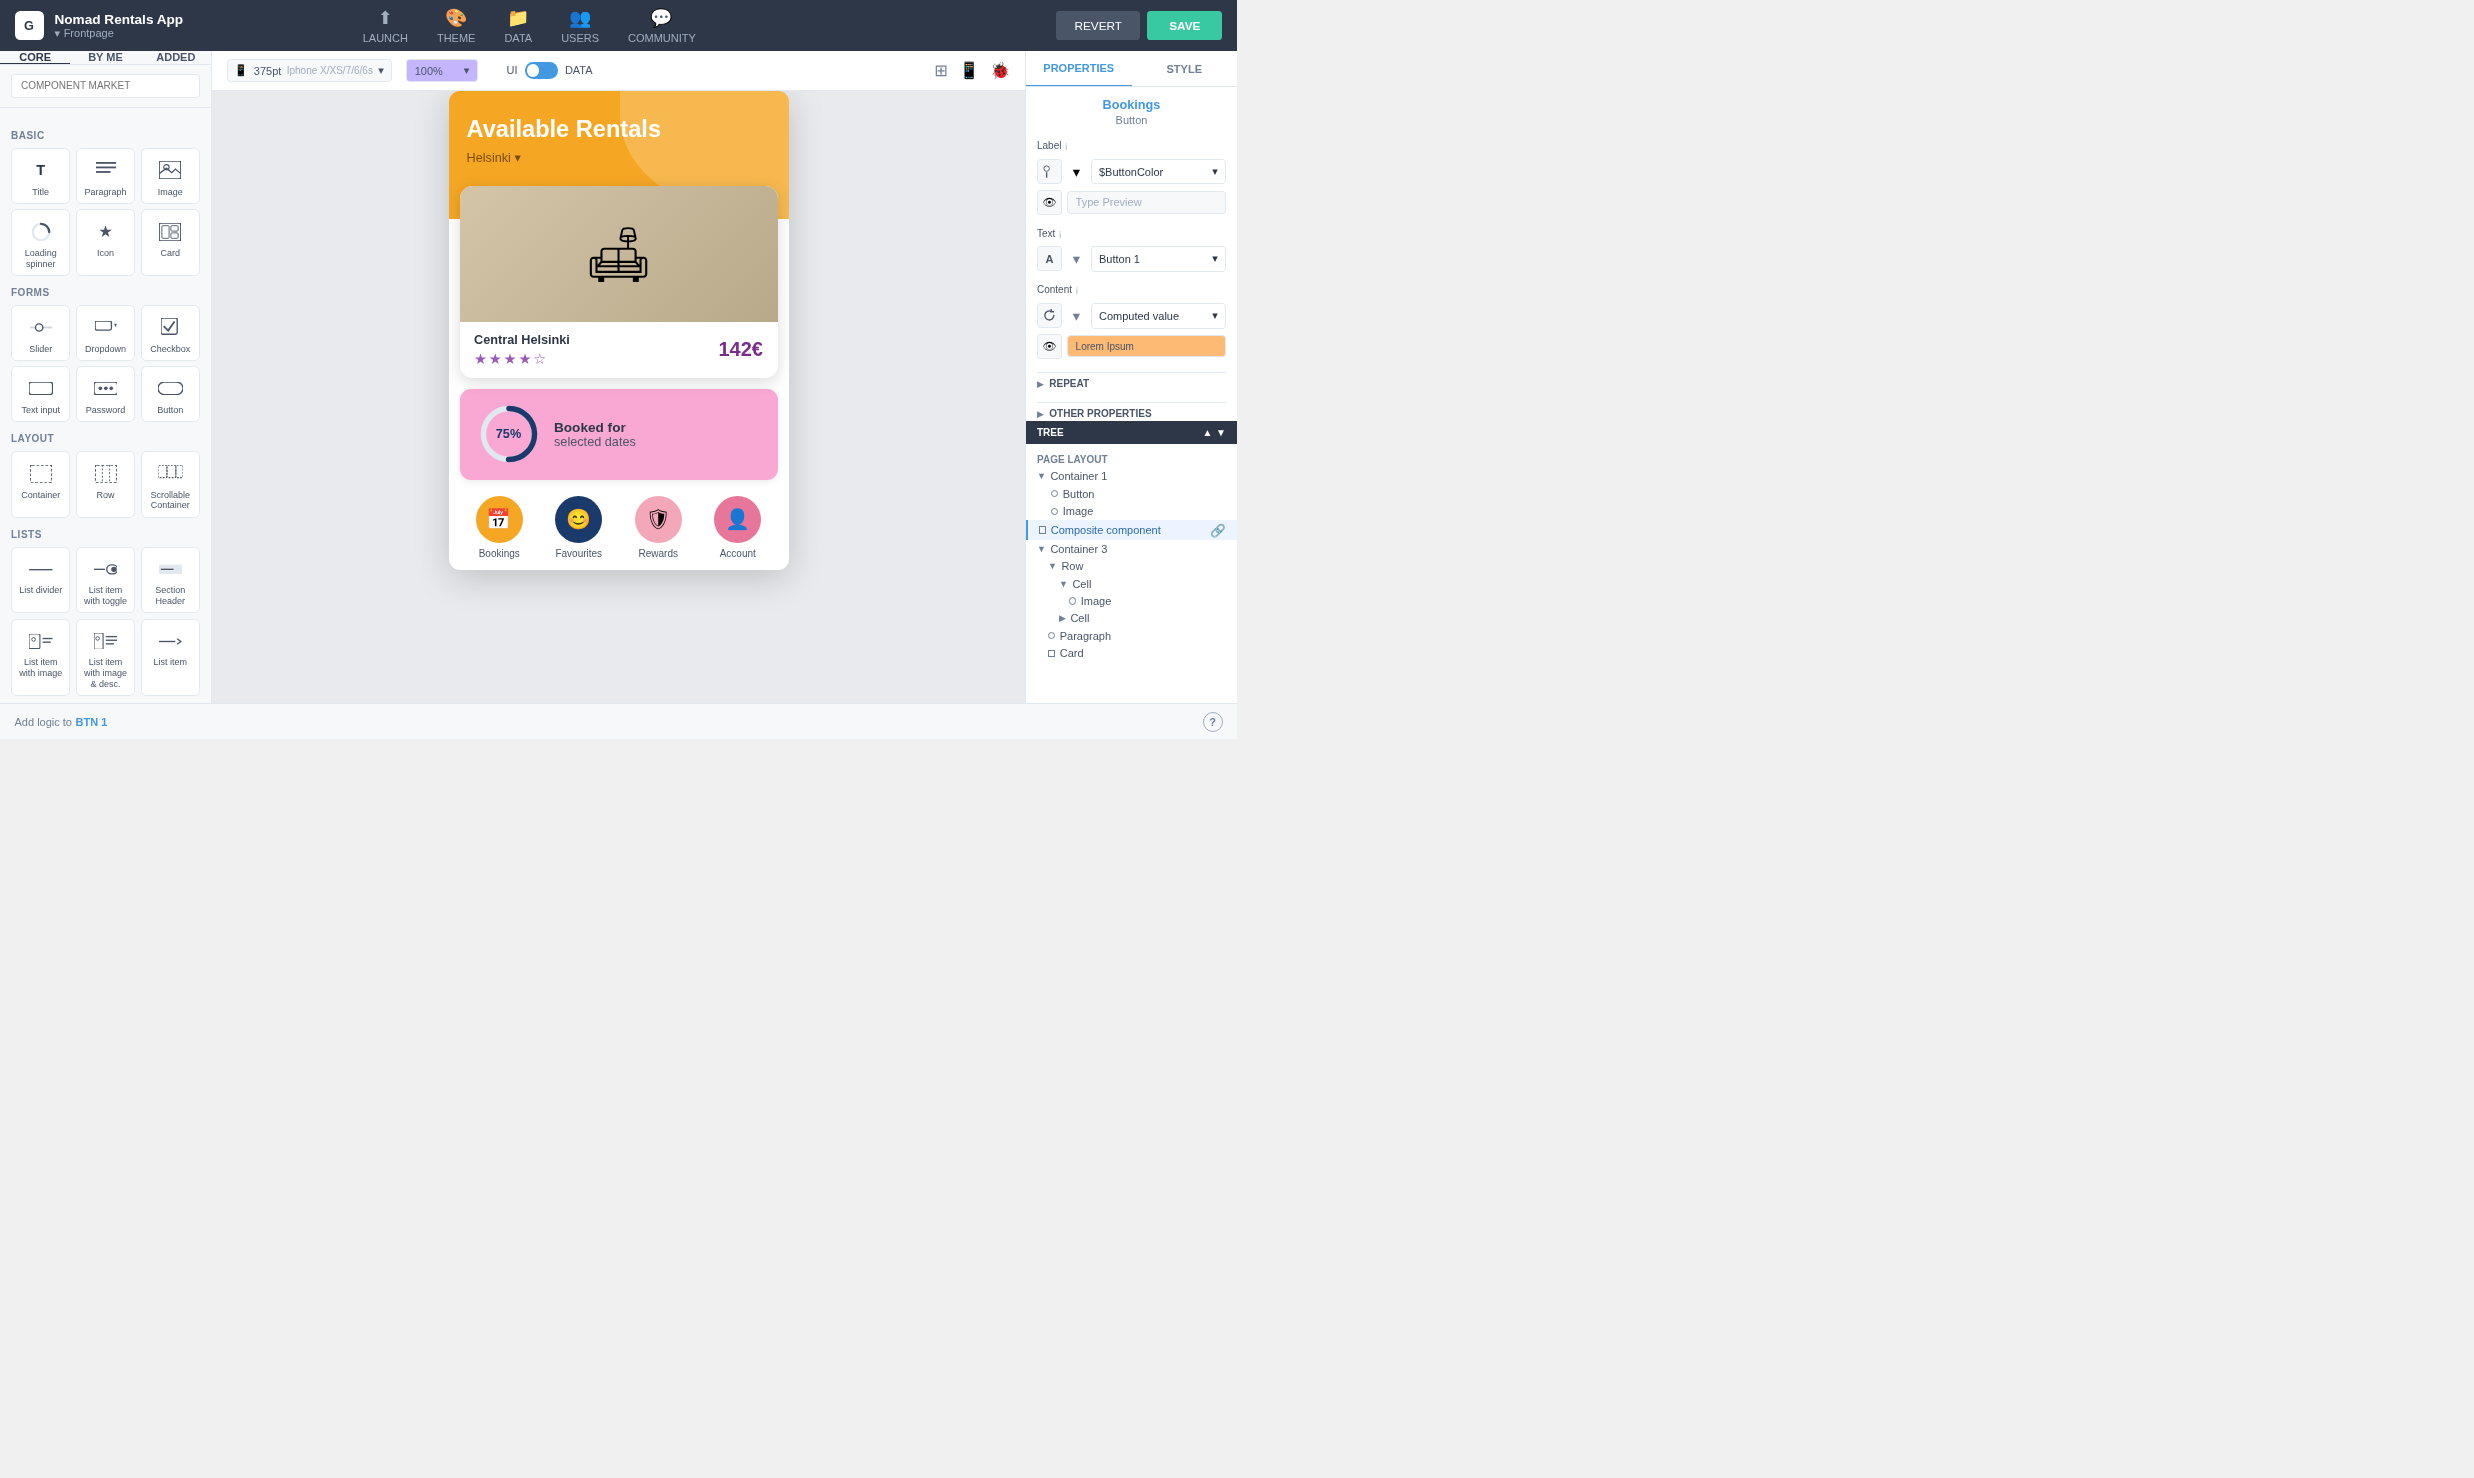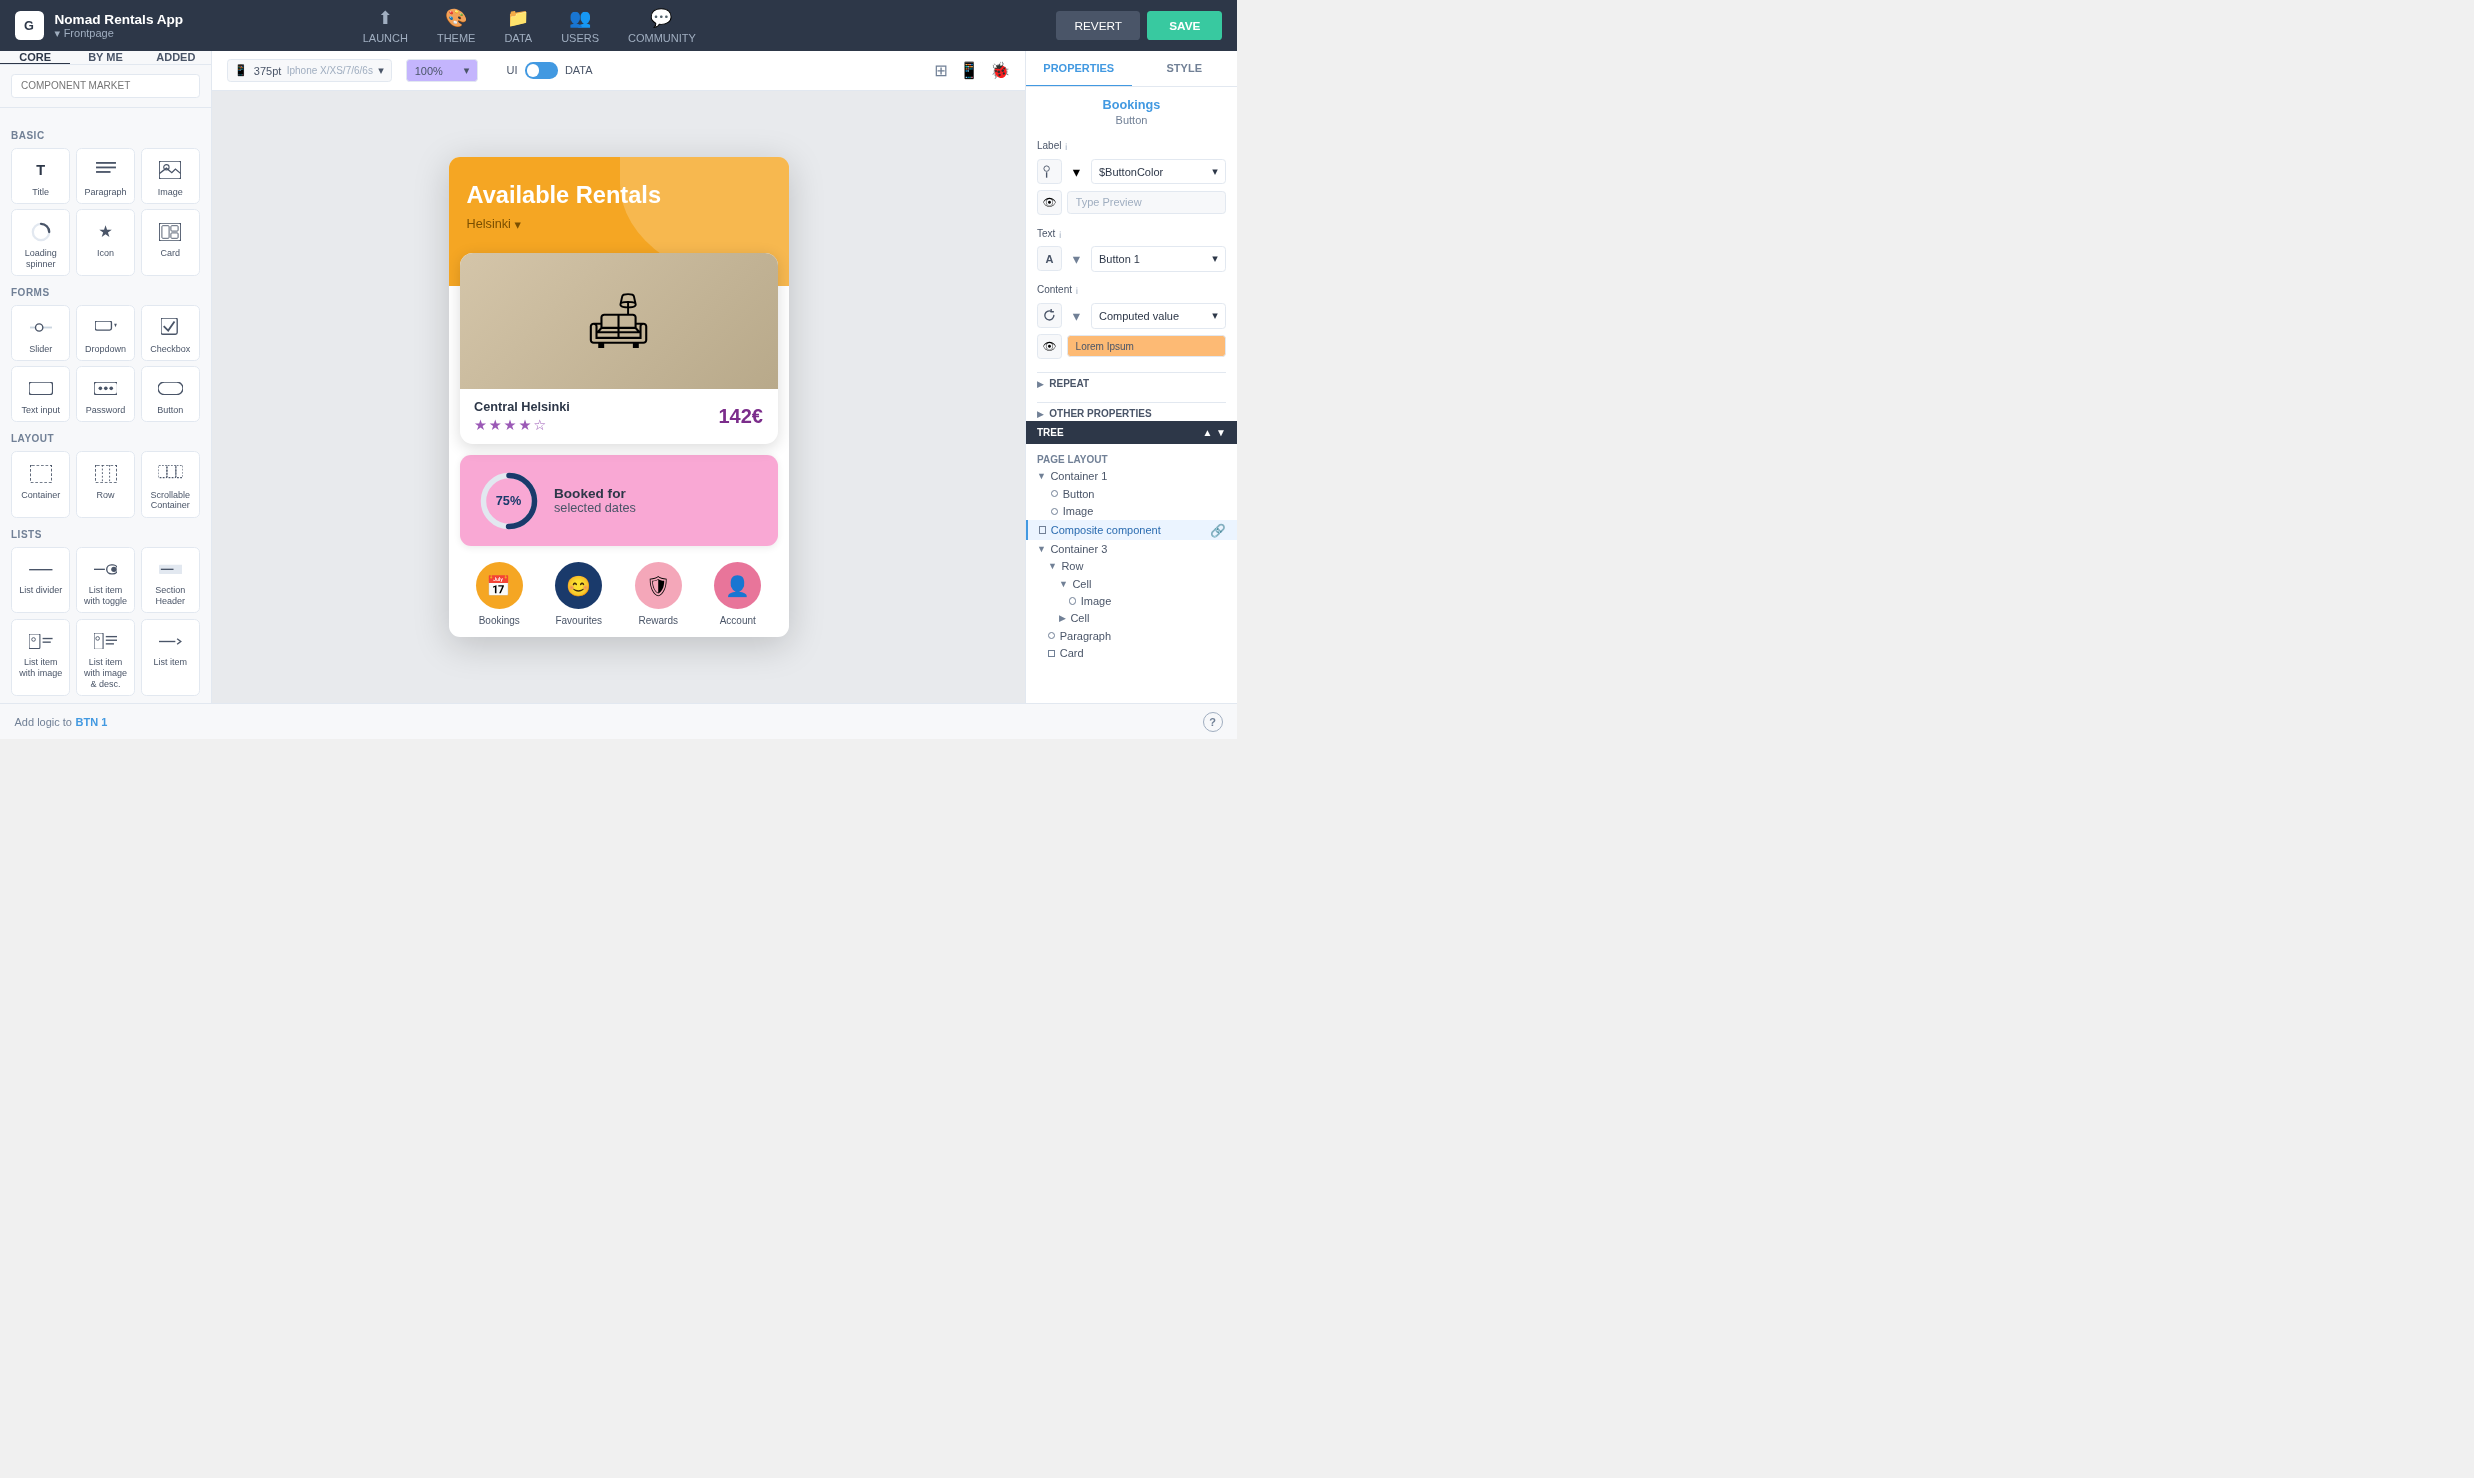--- a/index.html
+++ b/index.html
@@ -39,31 +39,31 @@
     .canvas-area { flex: 1; display: flex; flex-direction: column; overflow: hidden; }
     .canvas-toolbar { background: white; border-bottom: 0.9px solid #e2e8f0; height: 40px; display: flex; align-items: center; padding: 0 14.5px; gap: 14.5px; }
     .device-selector { display: flex; align-items: center; gap: 5.4px; font-size: 11px; color: #4a5568; background: #f7f8fa; border: 0.9px solid #e2e8f0; border-radius: 3.6px; padding: 3.6px 7.2px; cursor: pointer; }
     .zoom-selector { display: flex; align-items: center; gap: 21px; font-size: 11px; color: #4a5568; cursor: pointer; border: 0.9px solid #e2e8f0; border-radius: 3.6px; padding: 3.6px 7.2px; background: #c4b5fd; }
     .view-toggle { display: flex; align-items: center; gap: 7.2px; margin-left: 14.5px; font-size: 11px; }
     .toggle-label { color: #4a5568; font-weight: 500; }
     .toggle-switch { width: 33px; height: 16.3px; background: #4299e1; border-radius: 8.2px; position: relative; cursor: pointer; }
     .toggle-switch::after { content: ''; position: absolute; top: 1.8px; left: 1.8px; width: 12.7px; height: 12.7px; background: white; border-radius: 50%; }
     .toolbar-icons { margin-left: auto; display: flex; gap: 11px; }
     .toolbar-icon { font-size: 16.3px; color: #718096; cursor: pointer; }
-    .canvas-content { flex: 1; overflow: hidden; display: flex; align-items: center; justify-content: center; padding: 0; background: #e8eaed; position: relative; }
+    .canvas-content { flex: 1; overflow: hidden; display: flex; align-items: flex-start; justify-content: center; padding: 0; background: #e8eaed; position: relative; }
 
     
     .phone-mockup { width: 340px; background: white; border-radius: 11px; overflow: hidden; box-shadow: 0 7.2px 36px rgba(0,0,0,0.18); position: relative; }
     .phone-top-section { background: #f5a623; padding: 22px 18px 18px; position: relative; }
     .phone-title { font-size: 23.6px; font-weight: 700; color: white; margin-bottom: 7.2px; }
     .phone-location { display: flex; align-items: center; gap: 3.6px; color: #7b4f00; font-size: 12.7px; font-weight: 500; }
 
     
     .right-panel { width: 212px; background: white; border-left: 0.9px solid #e2e8f0; display: flex; flex-direction: column; flex-shrink: 0; }
-    .right-panel-tabs { display: flex; border-bottom: 0.9px solid #e2e8f0; }
+    .right-panel-tabs { display: flex; border-bottom: 0.9px solid #e2e8f0; align-items: flex-end; }
     .right-panel-tab { flex: 1; text-align: center; padding: 11px; font-size: 11px; font-weight: 600; cursor: pointer; color: #718096; }
     .right-panel-tab.active { color: #4299e1; border-bottom: 1.8px solid #4299e1; }
     .right-panel-content { flex: 1; overflow-y: auto; padding: 11px; }
     .panel-component-name { text-align: center; font-size: 12.7px; font-weight: 600; color: #4299e1; margin-bottom: 1.8px; }
     .panel-component-type { text-align: center; font-size: 11px; color: #718096; margin-bottom: 14.5px; }
     .panel-field { margin-bottom: 12.7px; }
     .panel-field-label { font-size: 10px; color: #4a5568; font-weight: 500; margin-bottom: 5.4px; display: flex; align-items: flex-start; gap: 3.6px; }
     .panel-field-row { display: flex; align-items: center; gap: 5.4px; }
     .panel-select { flex: 1; border: 0.9px solid #e2e8f0; border-radius: 3.6px; padding: 5.4px 7.2px; font-size: 11px; color: #2d3748; background: white; display: flex; align-items: center; justify-content: space-between; cursor: pointer; }
     .tree-dot { width: 7.2px; height: 7.2px; border-radius: 50%; border: 0.9px solid #718096; display: inline-block; flex-shrink: 0; }

